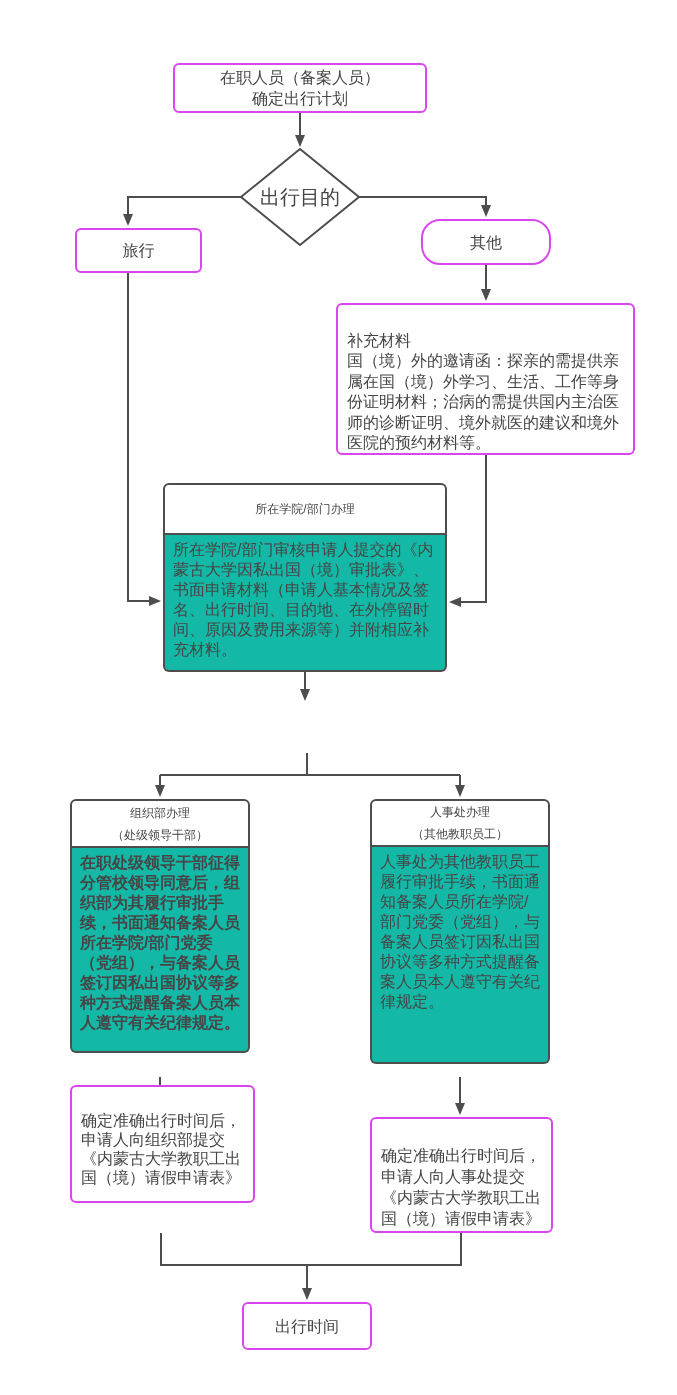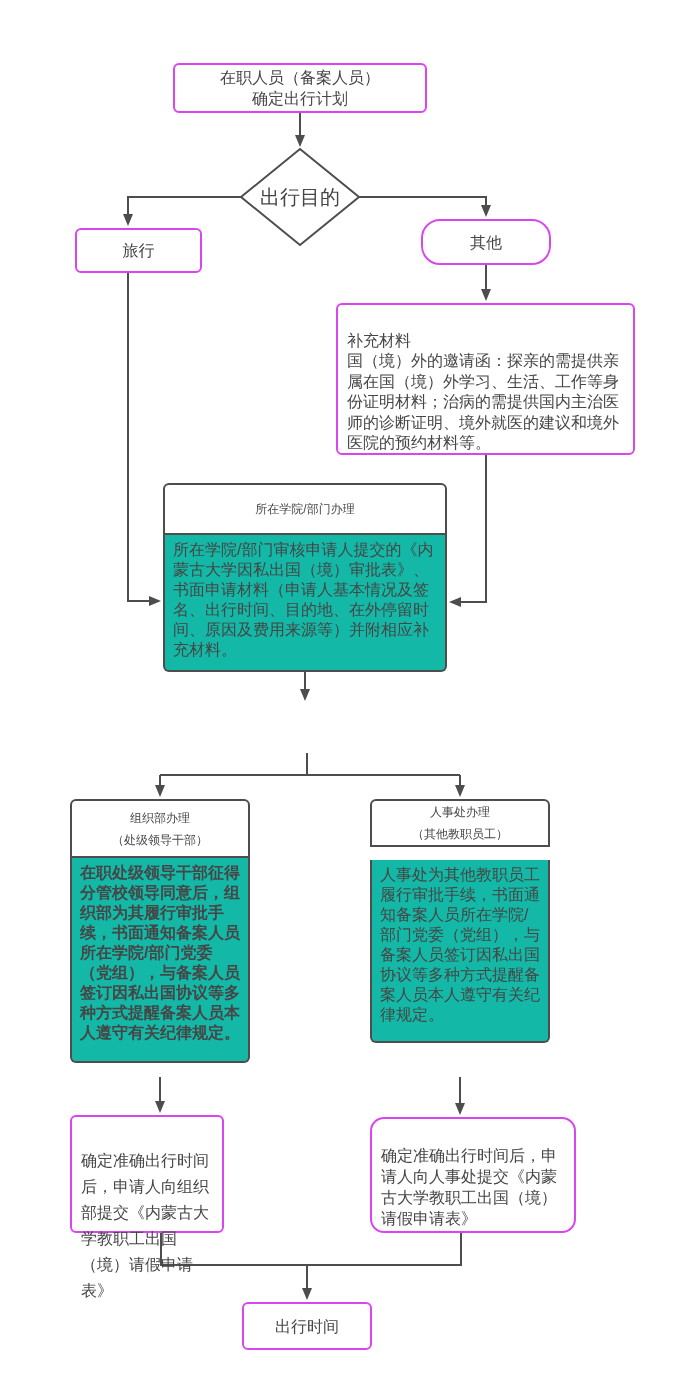--- a/index.html
+++ b/index.html
@@ -144,44 +144,44 @@
     <div class="hdr" style="height:52px;">
       <span>所在学院/部门办理</span>
     </div>
     <div class="bdy" style="height:137px;">
       <span>所在学院/部门审核申请人提交的《内蒙古大学因私出国（境）审批表》、书面申请材料（申请人基本情况及签名、出行时间、目的地、在外停留时间、原因及费用来源等）并附相应补充材料。</span>
     </div>
   </div>
 
 
   <div class="group" style="left:70px; top:799px; width:180px;">
-    <div class="hdr" style="height:59px;text-align:center;">
+    <div class="hdr" style="height:49px;text-align:center;">
       <span>组织部办理
 （处级领导干部）</span>
     </div>
     <div class="bdy" style="height:205px;font-weight:bold;">
       <span>在职处级领导干部征得分管校领导同意后，组织部为其履行审批手续，书面通知备案人员所在学院/部门党委（党组），与备案人员签订因私出国协议等多种方式提醒备案人员本人遵守有关纪律规定。</span>
     </div>
   </div>
 
   <div class="group" style="left:370px; top:799px; width:180px;">
     <div class="hdr" style="height:48px;">
       <span>人事处办理
 （其他教职员工）</span>
     </div>
-    <div class="bdy" style="height:183px;margin-top:13px;">
+    <div class="bdy" style="height:217px;">
       <span>人事处为其他教职员工履行审批手续，书面通知备案人员所在学院/部门党委（党组），与备案人员签订因私出国协议等多种方式提醒备案人员本人遵守有关纪律规定。</span>
     </div>
   </div>
 
-  <div class="node textbox" style="left:70px; top:1115px; width:154px; height:118px; line-height:26px;">
+  <div class="node textbox" style="left:70px; top:1085px; width:185px; height:118px; line-height:19px;">
     <span>确定准确出行时间后，申请人向组织部提交《内蒙古大学教职工出国（境）请假申请表》</span>
   </div>
 
-  <div class="node textbox" style="left:370px; top:1117px; width:206px; height:116px; line-height:21px;border-radius:14px;">
+  <div class="node textbox" style="left:370px; top:1117px; width:183px; height:116px; line-height:21px;">
     <span>确定准确出行时间后，申请人向人事处提交《内蒙古大学教职工出国（境）请假申请表》</span>
   </div>
 
   <div class="node" style="left:242px; top:1302px; width:130px; height:48px;">
     <span>出行时间</span>
   </div>
 
 </div>
 
 </body></html>

